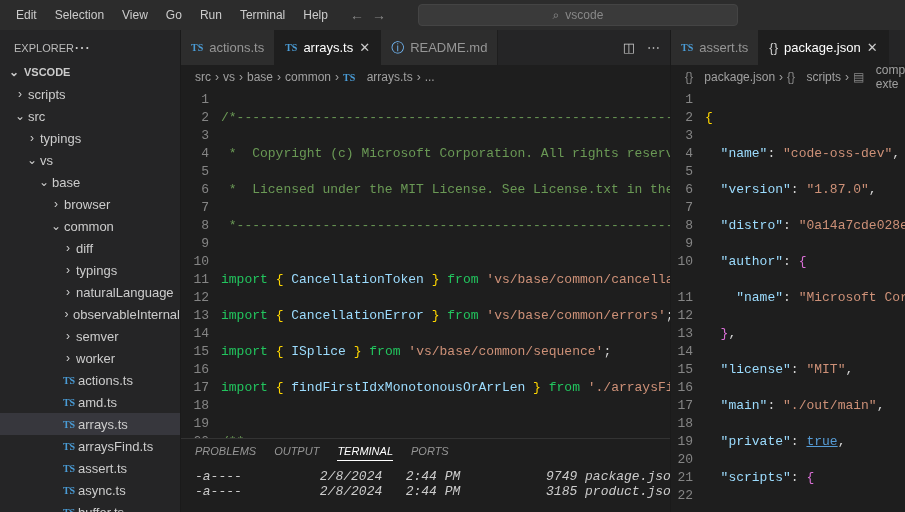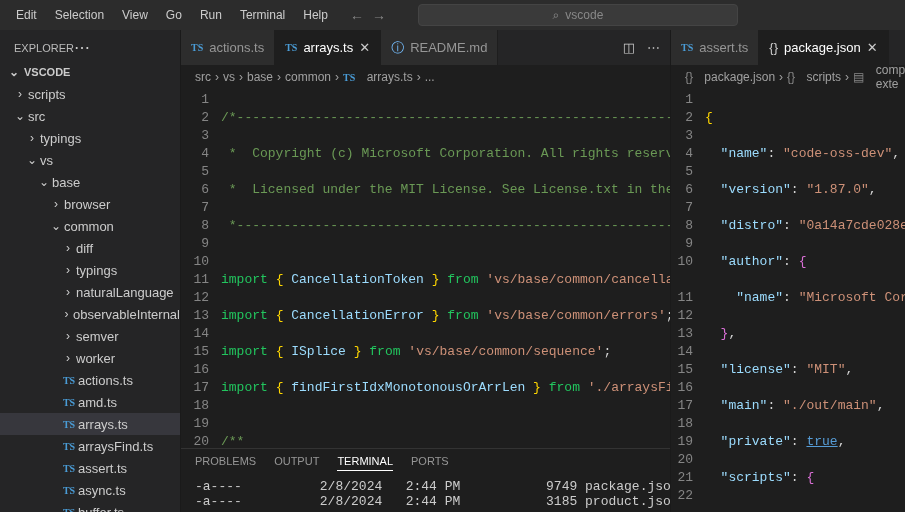--- a/index.html
+++ b/index.html
@@ -150,25 +150,26 @@
 .cm { color: #6a9955; }
 .kw { color: #22c55e; }
 .st { color: #ce9178; }
 .pr { color: #9cdcfe; }
 .br { color: #ffd700; }
 .br2 { color: #da70d6; }
 .bl { color: #569cd6; text-decoration: underline; }
 .pn { color: #d4d4d4; }
 .code-line { position: relative; }
 .terminal-panel {
-  height: 64px;
+  height: 74px;
   background: #1e1e1e;
   border-top: 1px solid #333;
   display: flex;
   flex-direction: column;
+  font-style: italic;
 }
 .term-tabs {
   display: flex;
   gap: 18px;
   padding: 6px 14px;
   font-size: 11px;
   color: #969696;
 }
 .term-tab { cursor: pointer; }
 .term-tab.active { color: #fff; border-bottom: 1px solid #fff; padding-bottom: 3px; }

